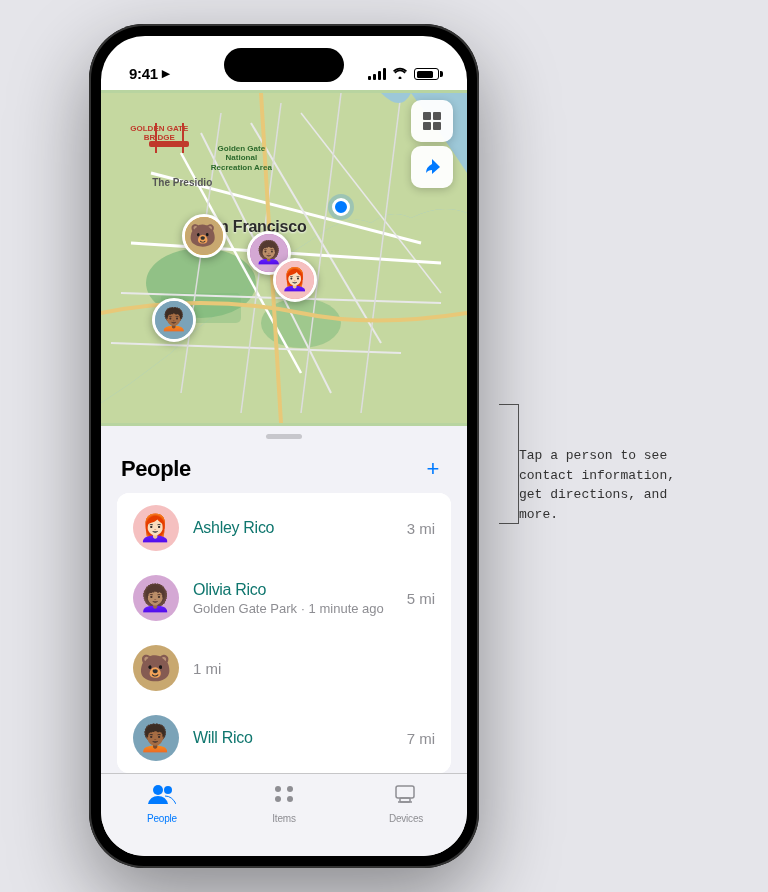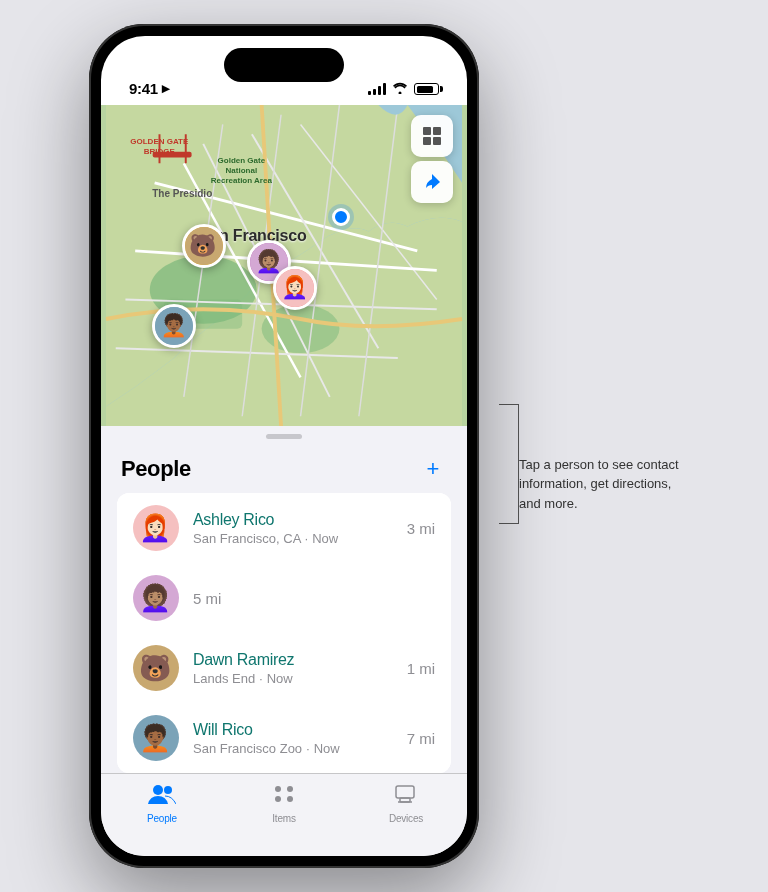--- a/index.html
+++ b/index.html
@@ -49,21 +49,21 @@
       transform: translateX(-50%);
       width: 120px;
       height: 34px;
       background: #000;
       border-radius: 20px;
       z-index: 100;
     }
 
     
     .status-bar {
-      height: 69px;
+      height: 54px;
       display: flex;
       align-items: flex-end;
       padding: 0 28px 8px;
       justify-content: space-between;
       position: relative;
       z-index: 10;
       flex-shrink: 0;
     }
 
     .status-time {
@@ -346,21 +346,22 @@
     
     .annotation-sidebar {
       display: flex;
       flex-direction: column;
       justify-content: center;
       padding-top: 380px;
     }
 
     .annotation-line {
       display: flex;
-      align-items: center;
+      align-items: flex-end;
+      font-family: Liberation Mono, monospace;
     }
 
     .bracket {
       width: 20px;
       border-top: 1.5px solid #555;
       border-right: 1.5px solid #555;
       border-bottom: 1.5px solid #555;
       height: 120px;
       flex-shrink: 0;
     }
@@ -521,44 +522,42 @@
           <span class="people-title">People</span>
           <div class="add-btn">+</div>
         </div>
 
         <div class="people-list">
 
           <div class="person-row">
             <div class="person-avatar" style="background:#f5c0c0;">👩🏻‍🦰</div>
             <div class="person-info">
               <div class="person-name">Ashley Rico</div>
-              <div class="person-location">San Francisco, CA · Now</div>
             </div>
             <span class="person-distance">3 mi</span>
           </div>
 
           <div class="person-row">
             <div class="person-avatar" style="background:#d4a8d4;">👩🏽‍🦱</div>
+            <div class="person-info">
+              <div class="person-name">Olivia Rico</div>
+              <div class="person-location">Golden Gate Park · 1 minute ago</div>
+            </div>
             <span class="person-distance">5 mi</span>
           </div>
 
           <div class="person-row">
             <div class="person-avatar" style="background:#c8a870;">🐻</div>
-            <div class="person-info">
-              <div class="person-name">Dawn Ramirez</div>
-              <div class="person-location">Lands End · Now</div>
-            </div>
             <span class="person-distance">1 mi</span>
           </div>
 
           <div class="person-row">
             <div class="person-avatar" style="background:#7ba3b8;">🧑🏾‍🦱</div>
             <div class="person-info">
               <div class="person-name">Will Rico</div>
-              <div class="person-location">San Francisco Zoo · Now</div>
             </div>
             <span class="person-distance">7 mi</span>
           </div>
 
         </div>
       </div>
 
       <div class="tab-bar">
 
         <div class="tab-item tab-active">

